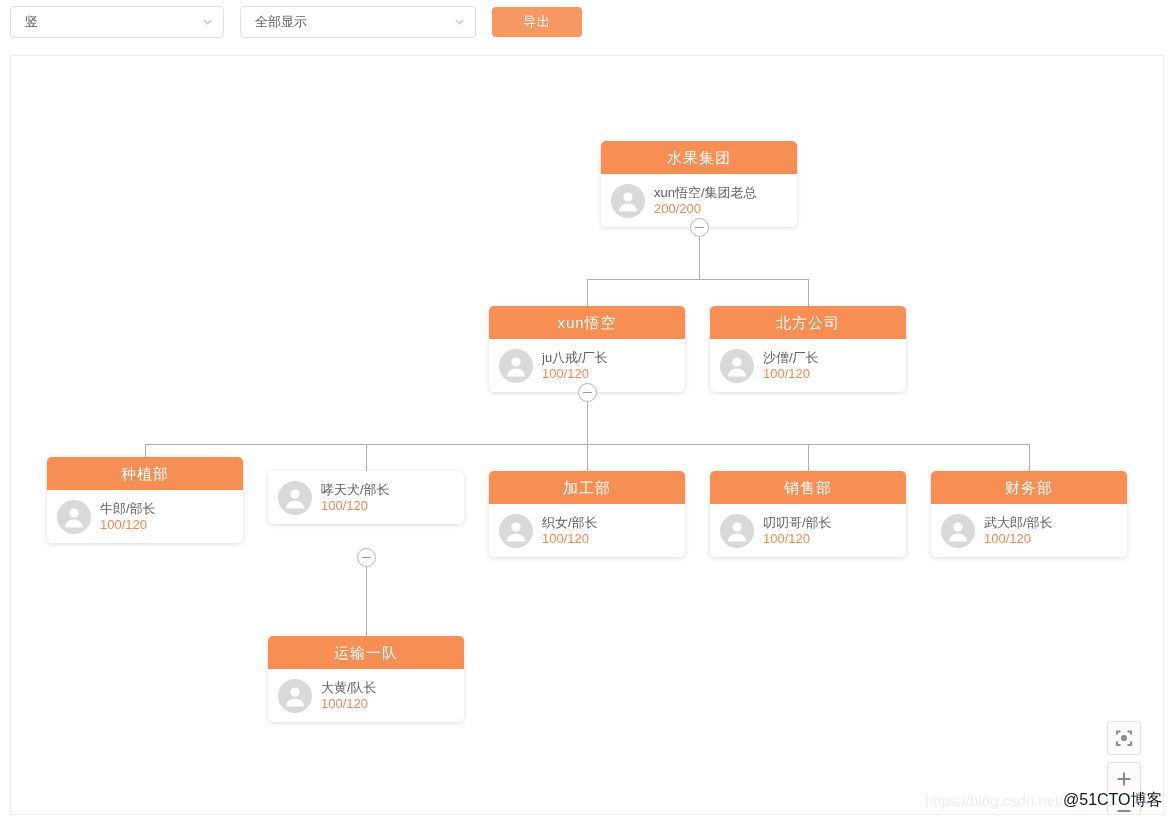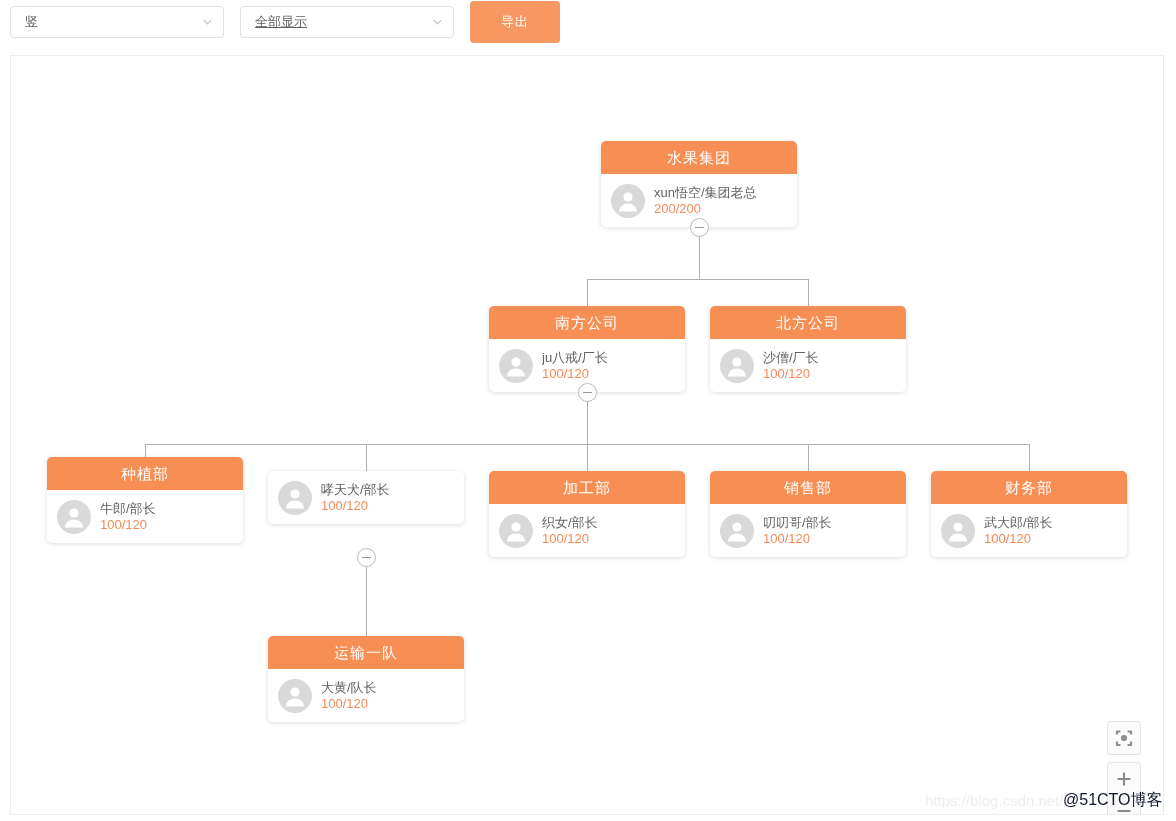--- a/index.html
+++ b/index.html
@@ -34,34 +34,34 @@
     border-radius: 4px;
     display: flex;
     align-items: center;
     padding: 0 30px 0 14px;
     font-size: 13px;
     color: #606266;
     cursor: pointer;
     user-select: none;
   }
   .select.s1 { width: 214px; }
-  .select.s2 { width: 214px; text-decoration: underline; }
+  .select.s2 { width: 236px; }
   .chev {
     position: absolute;
     right: 10px;
     top: 50%;
     width: 11px;
     height: 11px;
     margin-top: -6px;
     color: #c0c4cc;
   }
   .chev svg { display: block; width: 11px; height: 11px; }
   .btn-export {
     box-sizing: border-box;
-    height: 42px;
+    height: 30px;
     min-width: 54px;
     padding: 0 31px;
     background: #f79761;
     border: none;
     border-radius: 4px;
     color: #ffffff;
     font-size: 13px;
     font-family: "Liberation Sans", "DejaVu Sans", sans-serif;
     cursor: pointer;
     letter-spacing: 1px;
@@ -259,21 +259,21 @@
             </svg>
           </div>
           <div class="meta">
             <div class="who">xun悟空/集团老总</div>
             <div class="cnt">200/200</div>
           </div>
         </div>
       </div>
       <div class="toggle" style="left: 679px; top: 162px;"></div>
       <div class="node" style="left: 478px; top: 250px;">
-        <div class="node-head">南方公司</div>
+        <div class="node-head">xun悟空</div>
         <div class="node-body">
           <div class="avatar">
             <svg width="34" height="34" viewBox="0 0 34 34">
               <circle cx="17" cy="13" r="4.6" fill="#ffffff"></circle>
               <path d="M7.8 27.4a9.2 8 0 0 1 18.4 0z" fill="#ffffff"></path>
             </svg>
           </div>
           <div class="meta">
             <div class="who">ju八戒/厂长</div>
             <div class="cnt">100/120</div>

